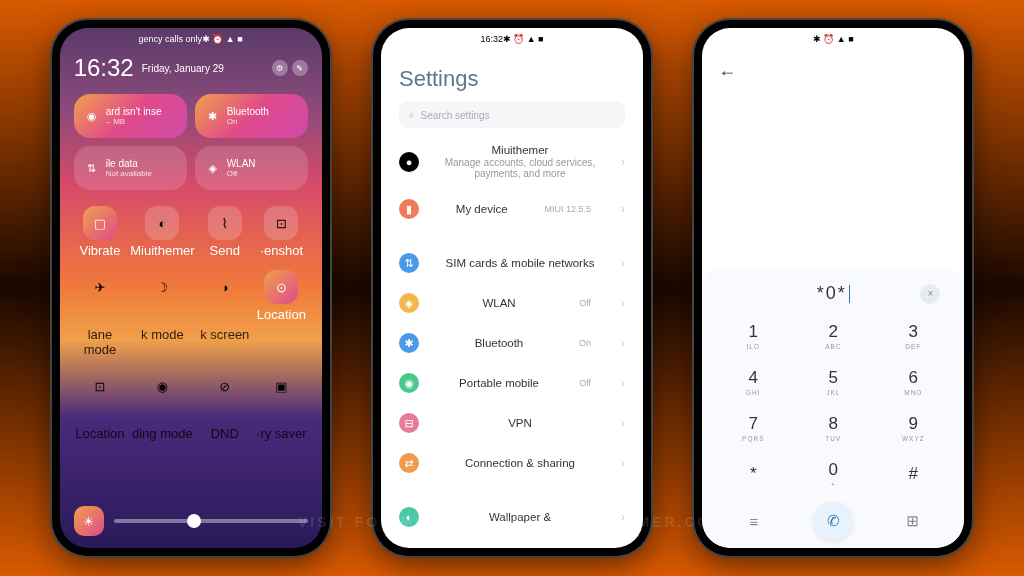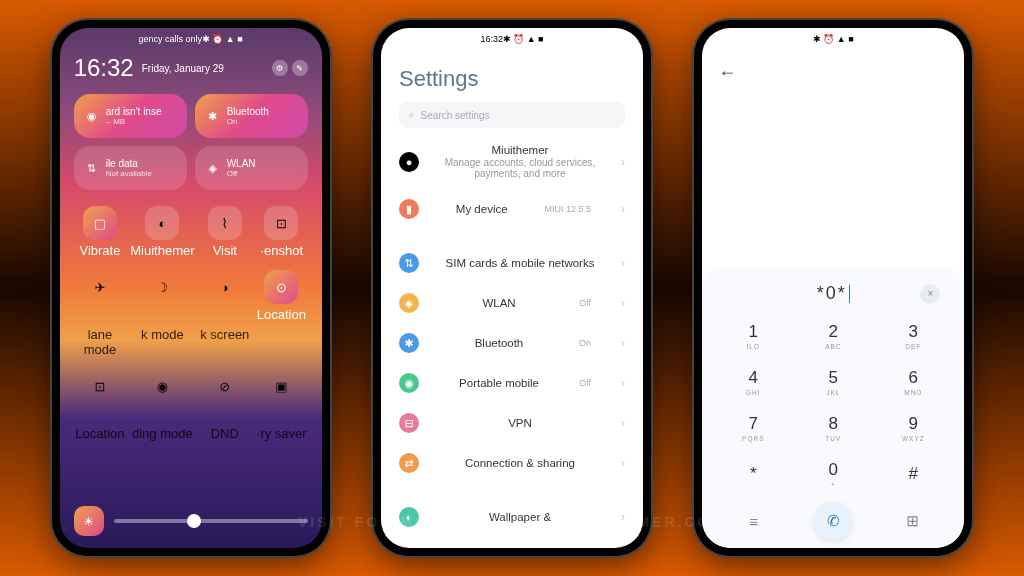--- a/index.html
+++ b/index.html
@@ -142,21 +142,21 @@
         <div class="small-tile active">
           <span class="sicon">▢</span>
           <span class="slabel">Vibrate</span>
         </div>
         <div class="small-tile glass">
           <span class="sicon">◐</span>
           <span class="slabel">Miuithemer</span>
         </div>
         <div class="small-tile glass">
           <span class="sicon">⌇</span>
-          <span class="slabel">Visit</span>
+          <span class="slabel">Send</span>
         </div>
         <div class="small-tile glass">
           <span class="sicon">⊡</span>
           <span class="slabel">·enshot</span>
         </div>
         <div class="small-tile dark">
           <span class="sicon">✈</span>
           <span class="slabel">lane mode</span>
         </div>
         <div class="small-tile dark">

